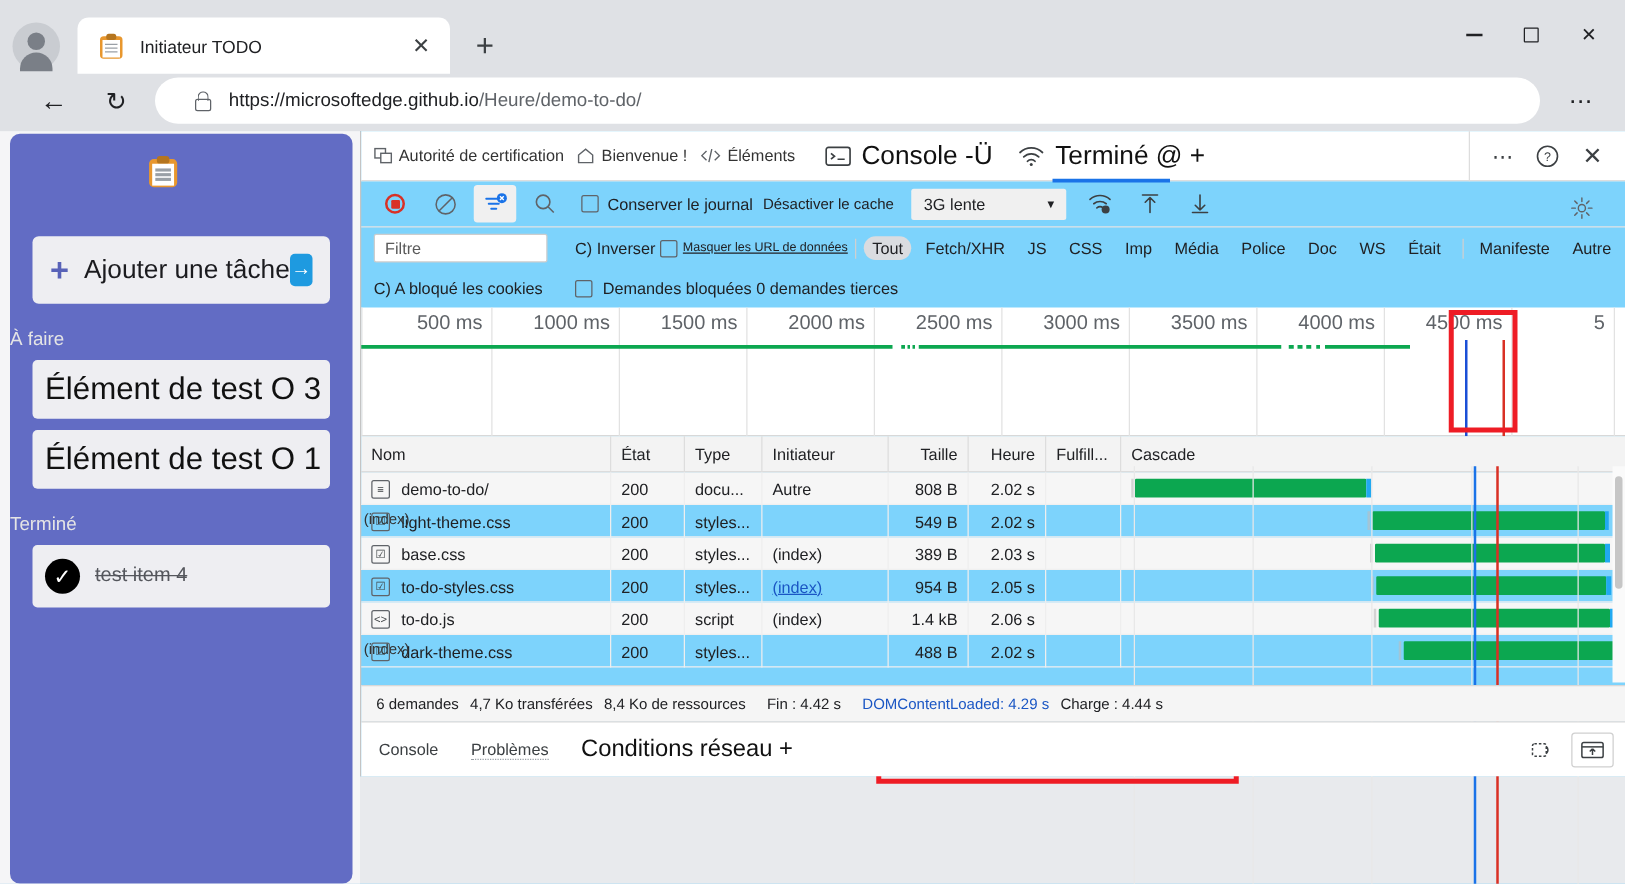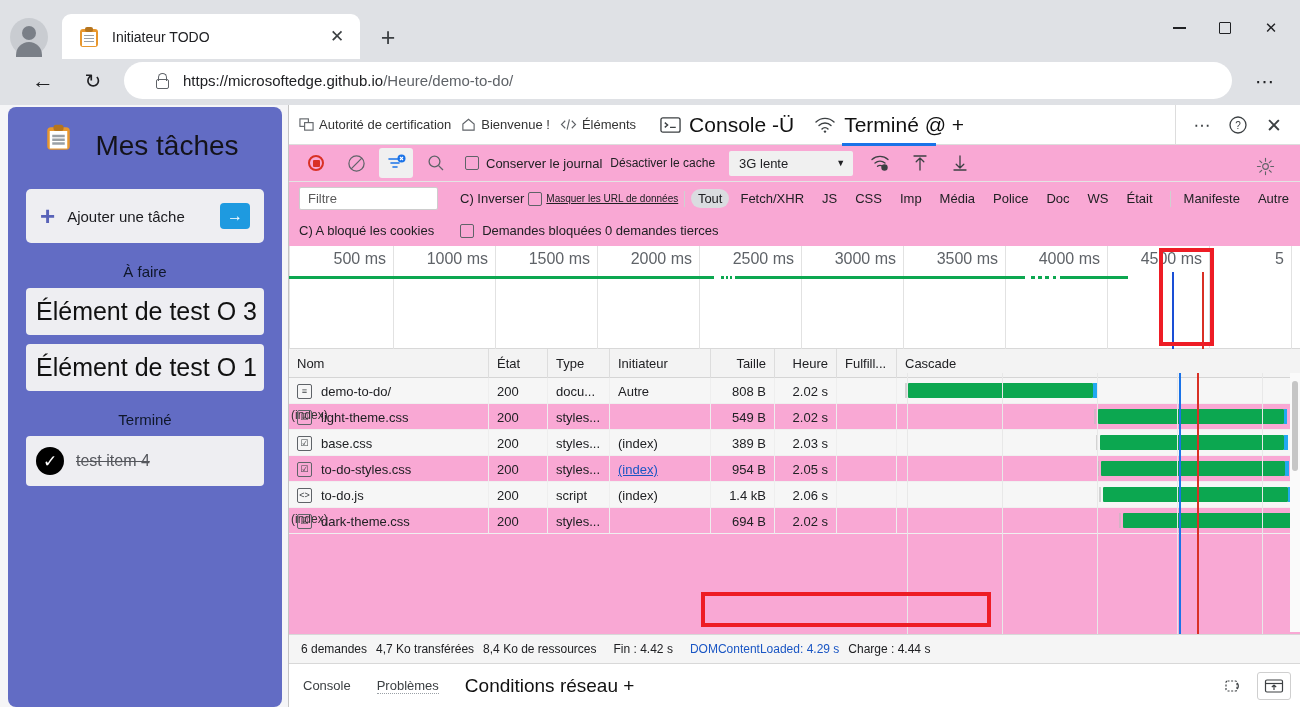--- a/index.html
+++ b/index.html
@@ -79,42 +79,42 @@
     background:#626cc4; border-radius:8px;
   }
   .todo-head { display:flex; align-items:center; justify-content:center; padding-top:22px; }
   .todo-head .clipboard { width:30px; height:34px; margin-right:14px; transform:scale(1.25); }
   .todo-title { font-size:28px; color:#14131a; white-space:nowrap; }
   .add-task {
     margin:26px 18px 0 18px; height:54px; background:#eeeef2; border-radius:5px;
     display:flex; align-items:center; padding:0 14px;
   }
   .plus { font-size:26px; color:#5862b8; font-weight:bold; margin-right:12px; }
-  .add-label { font-size:15px; color:#1b1b1f; flex:1; white-space:nowrap; }
+  .add-label { font-size:21px; color:#1b1b1f; flex:1; white-space:nowrap; }
   .arrow-btn {
     width:30px; height:26px; background:#1e9ae0; border-radius:4px; color:#fff;
     display:flex; align-items:center; justify-content:center; font-size:16px;
   }
-  .section-label { text-align:center; font-size:15px; color:#0f172a; margin:20px 0 8px; }
+  .section-label { font-size:15px; color:#e5e5e5; margin:20px 0 8px; }
   .task {
     margin:0 18px 9px 18px; height:47px; background:#eeeef2; border-radius:4px;
     display:flex; align-items:center; padding:0 10px; overflow:hidden;
   }
   .task-text { font-size:25px; color:#111; white-space:nowrap; }
   .task.done { height:50px; }
   .check-circle {
     width:28px; height:28px; border-radius:50%; background:#000; color:#fff; flex:none;
     display:flex; align-items:center; justify-content:center; font-size:17px; margin-right:12px;
   }
   .task.done .task-text { font-size:16px; color:#54565c; text-decoration:line-through; }
 
   
   .devtools {
-    position:absolute; left:288px; top:105px; width:1012px; height:602px;
-    background:#f9a8d4; border-left:1px solid #c4c4c4;
+    position:absolute; left:288px; top:105px; width:1012px; height:516px;
+    background:#7dd3fc; border-left:1px solid #c4c4c4;
     font-family:"Liberation Sans", sans-serif;
   }
   .dt-tabbar {
     height:40px; border-bottom:1px solid #ddd; display:flex; align-items:center;
     padding-left:10px; position:relative; background:#fff;
   }
   .dt-tab { display:flex; align-items:center; color:#333; white-space:nowrap; margin-right:10px; }
   .dt-tab .lbl { font-size:13px; }
   .dt-tab.big .lbl { font-size:21px; color:#111; }
   .dt-tab.sel { position:relative; }
@@ -278,21 +278,20 @@
     <div class="todo-app">
       <div class="todo-head">
         <div class="clipboard">
           <div class="bd"></div>
             <div class="clip"></div>
             <div class="pg"></div>
           <div class="ln" style="top:8px"></div>
             <div class="ln" style="top:11px"></div>
             <div class="ln" style="top:14px"></div>
         </div>
-        <div class="todo-title">Mes tâches</div>
       </div>
 
       <div class="add-task">
         <span class="plus">+</span>
         <span class="add-label">Ajouter une tâche</span>
         <span class="arrow-btn">→</span>
       </div>
 
       <div class="section-label">À faire</div>
       <div class="task">
@@ -614,21 +613,21 @@
 
         <div class="tr">
           <div class="td name" style="width:200px;">
             <span class="idxghost">(index)</span>
             <span class="rowicon">☑</span>
             <span>dark-theme.css</span>
           </div>
           <div class="td" style="width:59px;">200</div>
           <div class="td" style="width:62px;">styles...</div>
           <div class="td" style="width:101px;"></div>
-          <div class="td num" style="width:64px;">694 B</div>
+          <div class="td num" style="width:64px;">488 B</div>
           <div class="td num" style="width:62px;">2.02 s</div>
           <div class="td" style="width:60px;"></div>
           <div class="td" style="width:394px;border-right:none;padding:0;position:relative;">
             <span class="wf-pre" style="left:222px;top:5px;"></span>
             <span class="wf-bar" style="left:226px;top:5px;width:168px;"></span>
           </div>
         </div>
       </div>
     </div>
 

